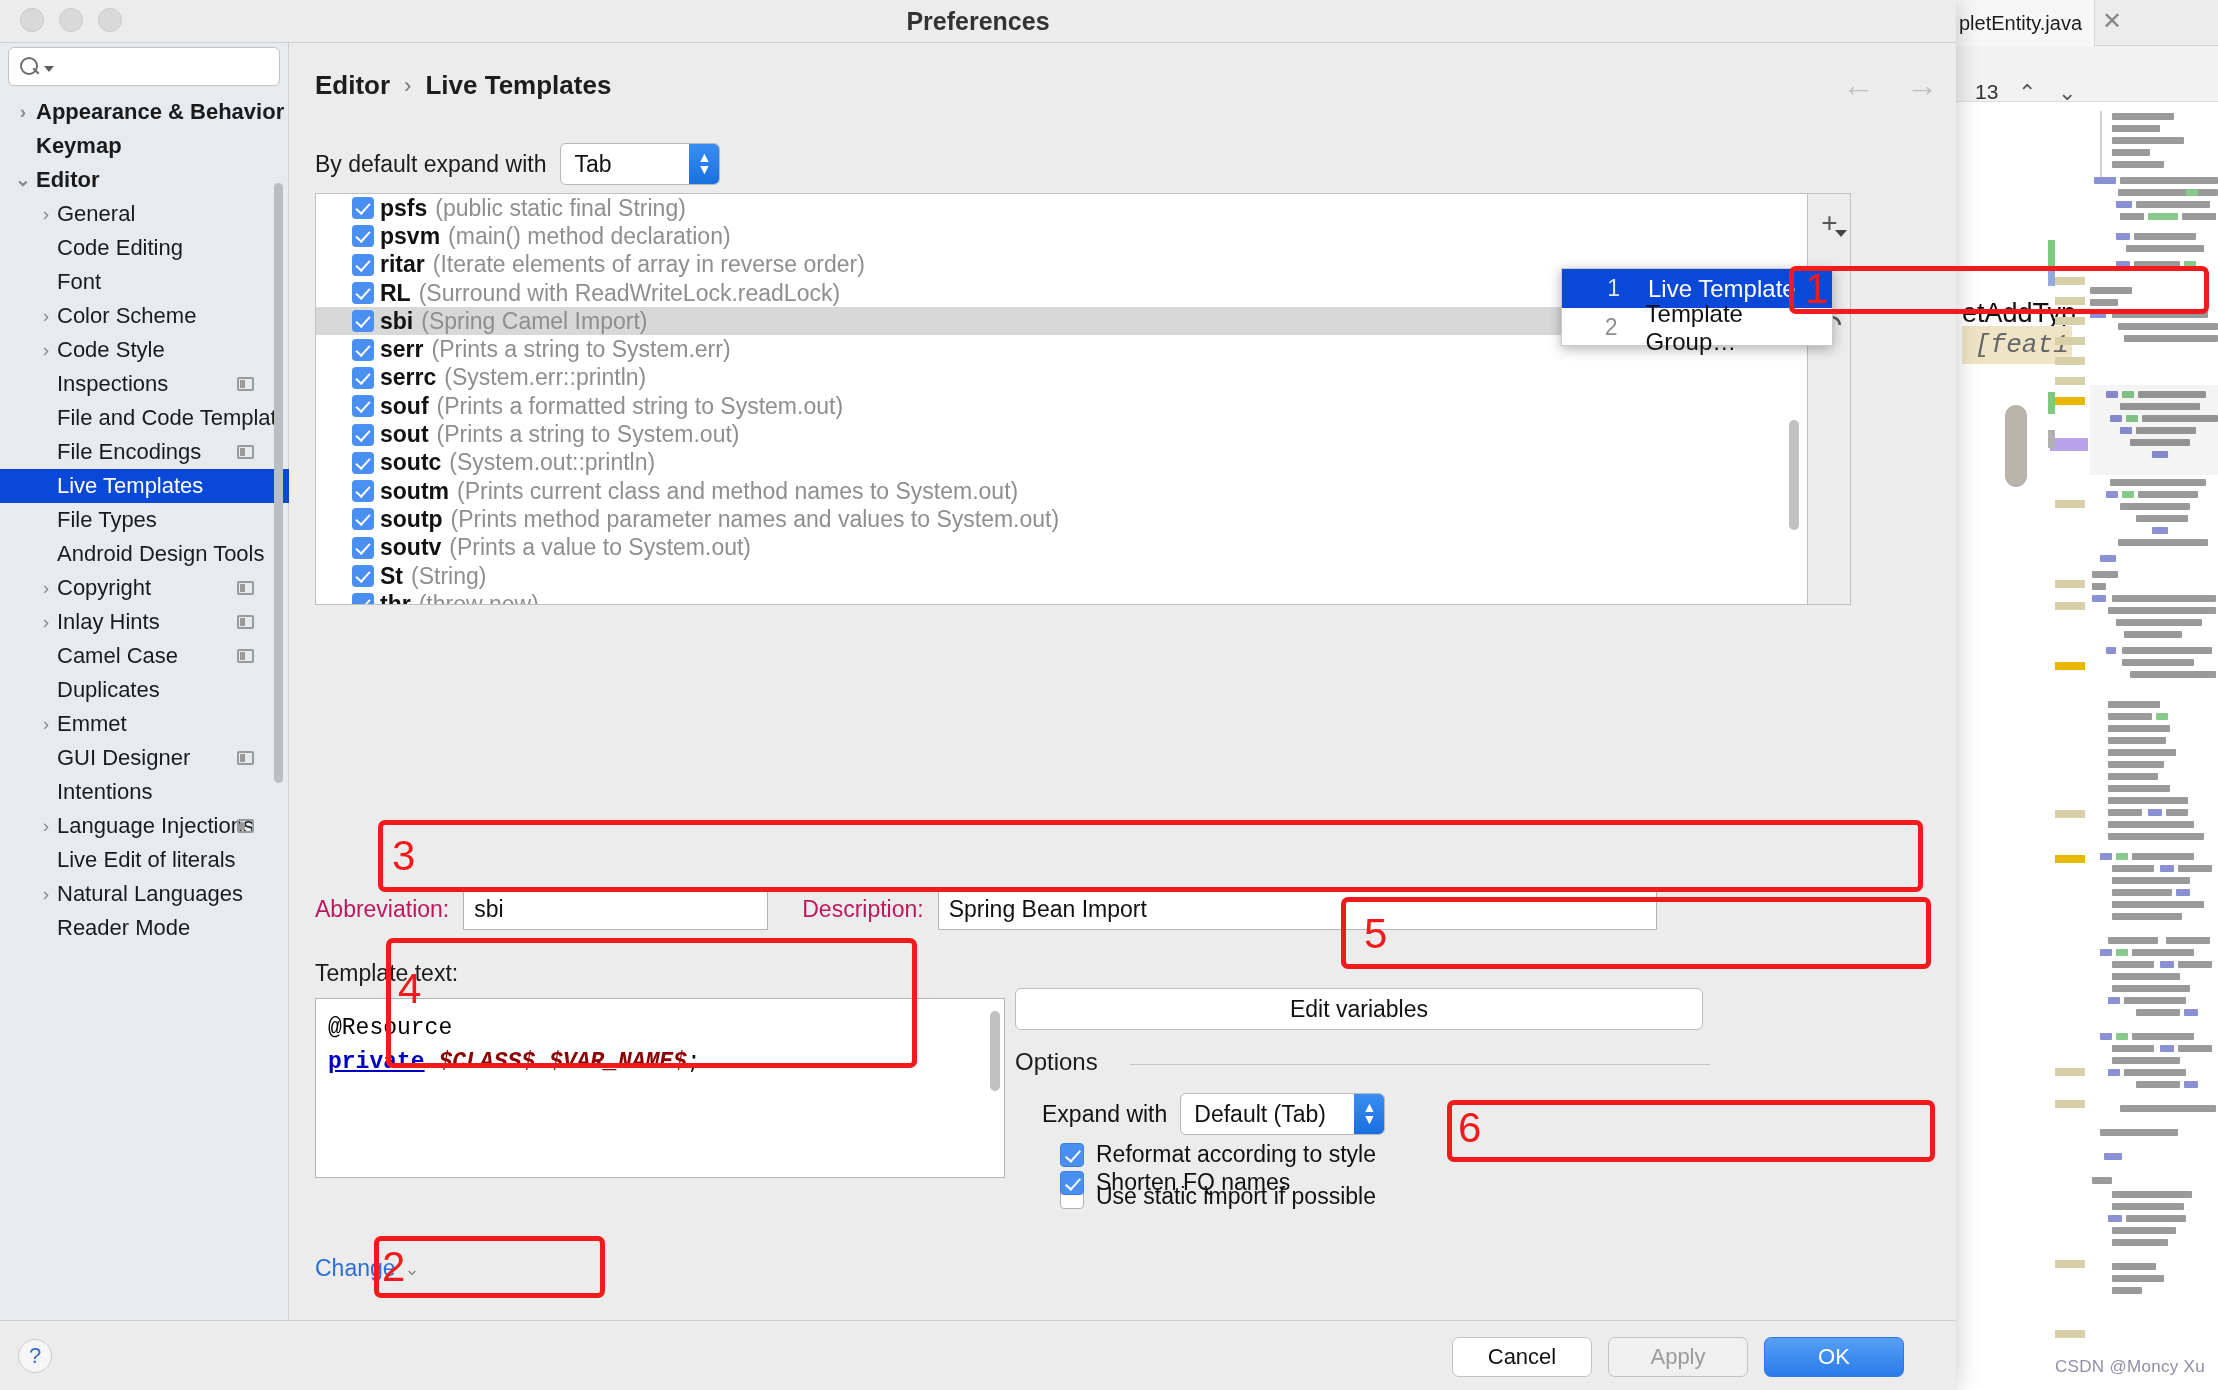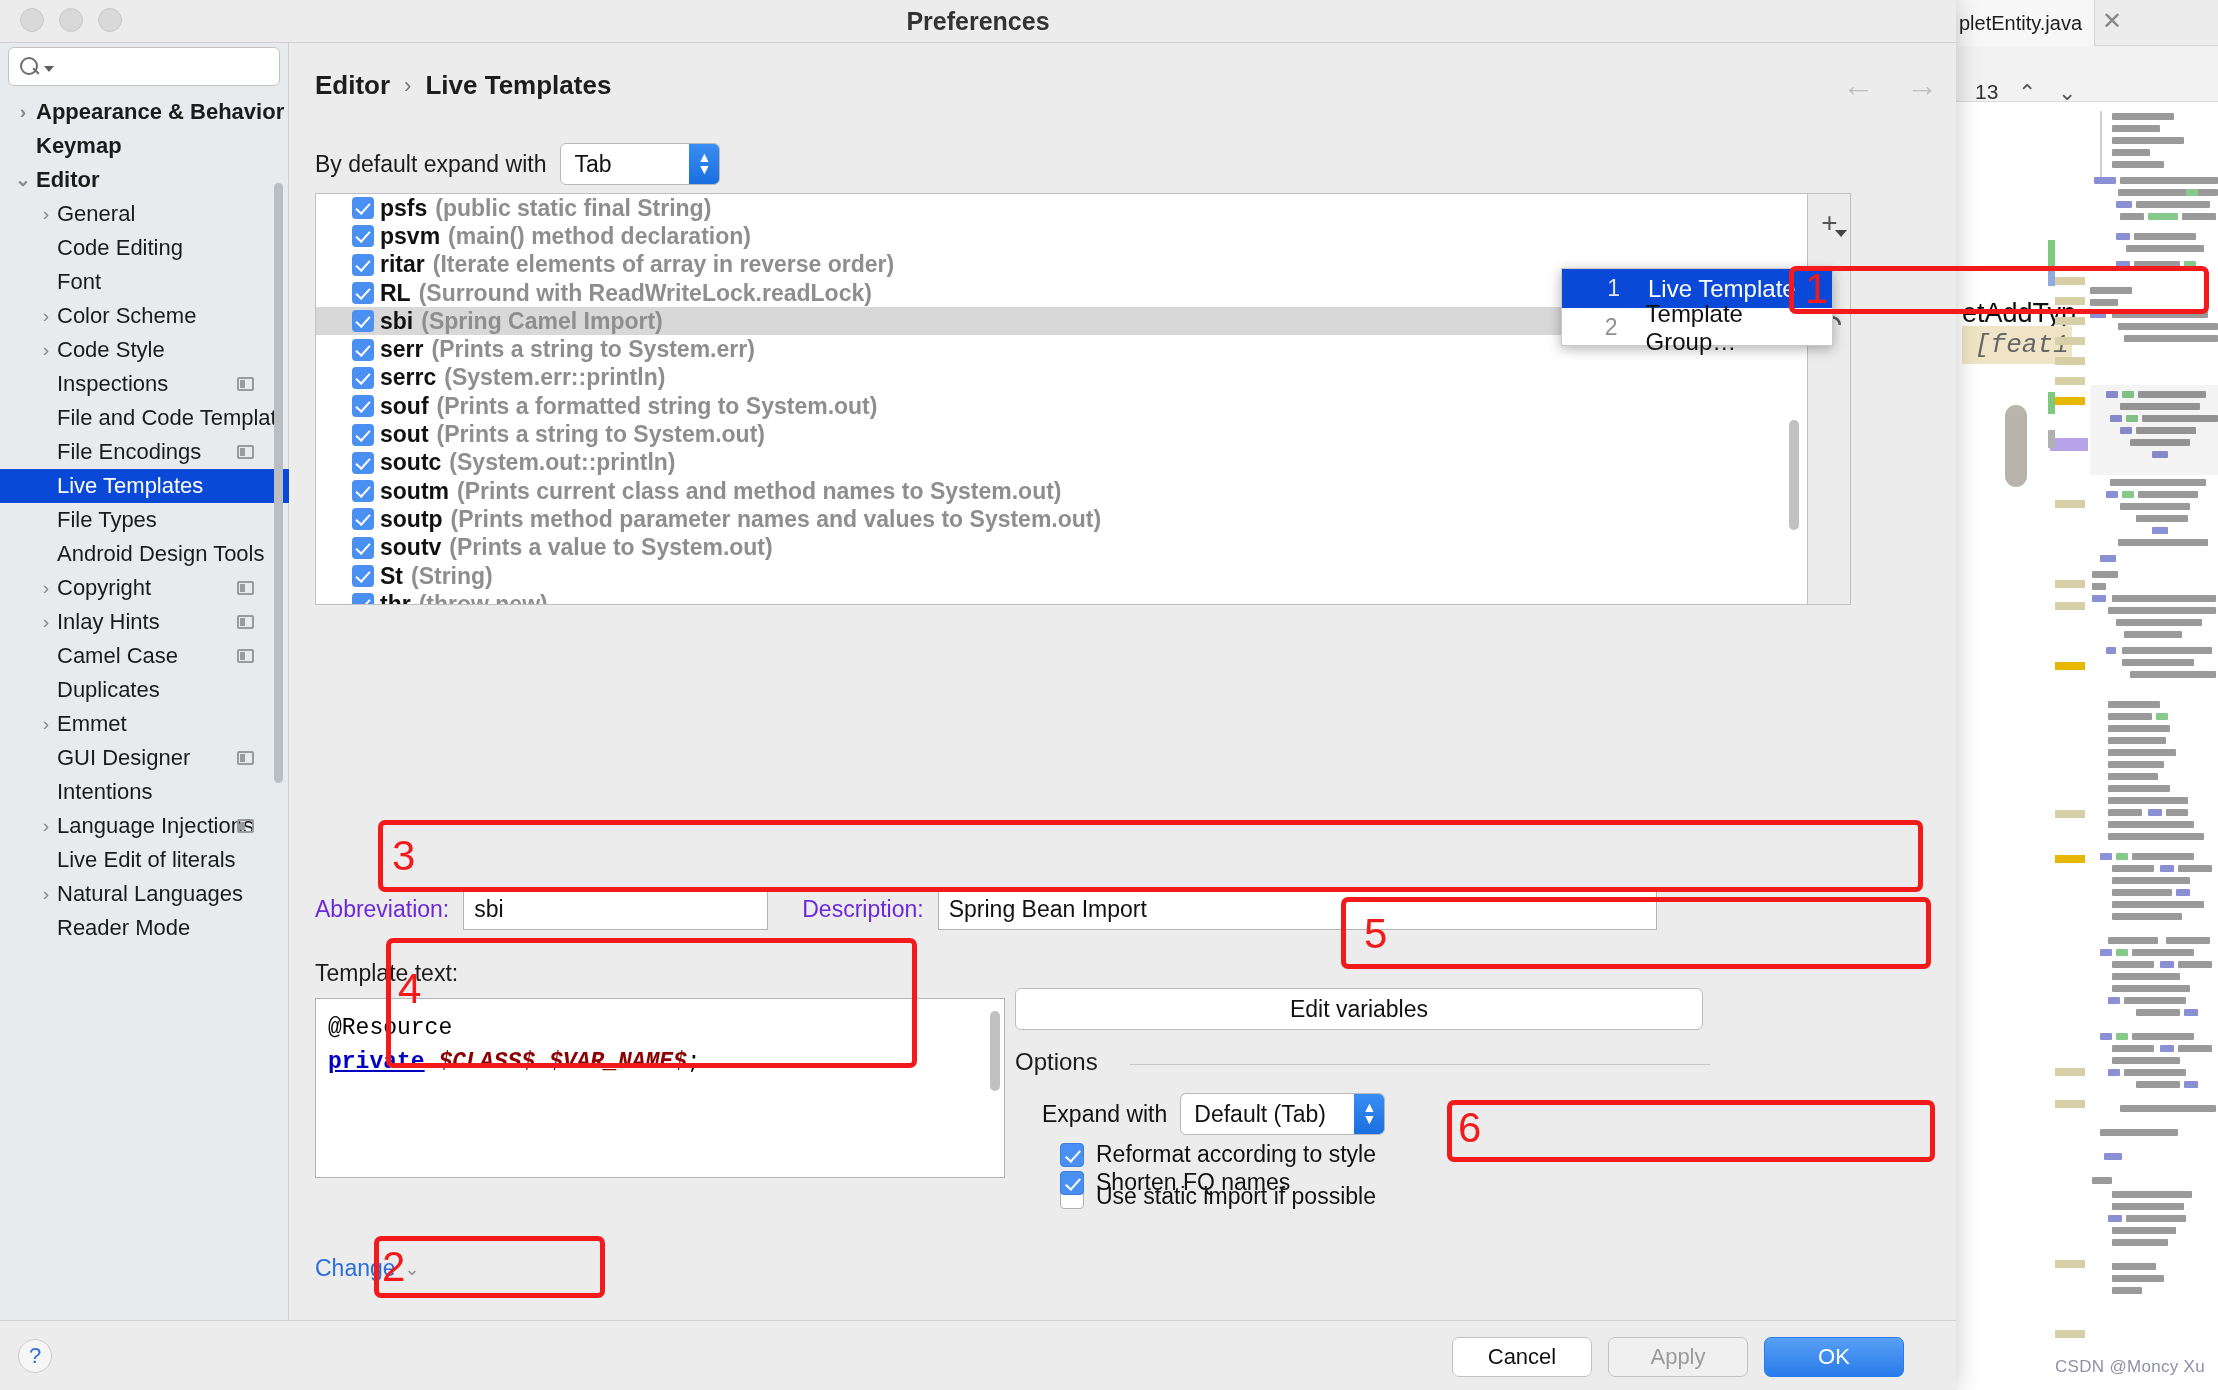--- a/index.html
+++ b/index.html
@@ -195,21 +195,21 @@
   .tmpl-row.sel { background: #d8d8d8; }
   .cb {
     position: absolute; left: 36px; width: 22px; height: 22px;
     background: #4a90f2; border-radius: 4px;
   }
   .cb::after {
     content: ""; position: absolute; left: 7px; top: 3px; width: 6px; height: 12px;
     border: solid #fff; border-width: 0 2.6px 2.6px 0; transform: rotate(42deg);
   }
   .tm-abbr { color: #111; font-weight: bold; }
-  .tm-desc { color: #8e8e8e; margin-left: 8px; font-weight: bold; }
+  .tm-desc { color: #8e8e8e; margin-left: 8px; }
   .tmpl-vscroll {
     position: absolute; right: 8px; top: 226px; width: 10px; height: 110px;
     background: #c1c1c1; border-radius: 5px;
   }
   .tmpl-toolbar {
     position: absolute; left: 1518px; top: 150px; width: 43px; height: 412px;
     background: #ececec; border: 1px solid #c0c0c0; border-left: none;
   }
   .tb-btn {
     position: absolute; left: 0; width: 43px; height: 46px;
@@ -234,21 +234,21 @@
     height: 39px; display: flex; align-items: center;
     font-size: 24px; color: #111;
   }
   .popup-item .num { width: 58px; text-align: right; color: #8e8e8e; font-size: 23px; }
   .popup-item .lbl { margin-left: 28px; }
   .popup-item.hl { background: #0a49d8; color: #fff; }
   .popup-item.hl .num { color: #e4e4e4; }
 
   
   .abbr-row { position: absolute; left: 25px; top: 845px; display: flex; align-items: center; }
-  .fld-label { font-size: 23px; color: #6d28d9; }
+  .fld-label { font-size: 23px; color: #be185d; }
   .txt-input {
     background: #fff; border: 1px solid #b4b4b4; height: 42px;
     display: flex; align-items: center; padding-left: 10px;
     font-size: 23px; color: #111;
   }
   #abbr-input { width: 305px; margin-left: 14px; }
   #desc-label { margin-left: 34px; }
   #desc-input { width: 719px; margin-left: 14px; }
 
   .tmpl-text-label { position: absolute; left: 25px; top: 917px; font-size: 23px; color: #1c1c1c; }

